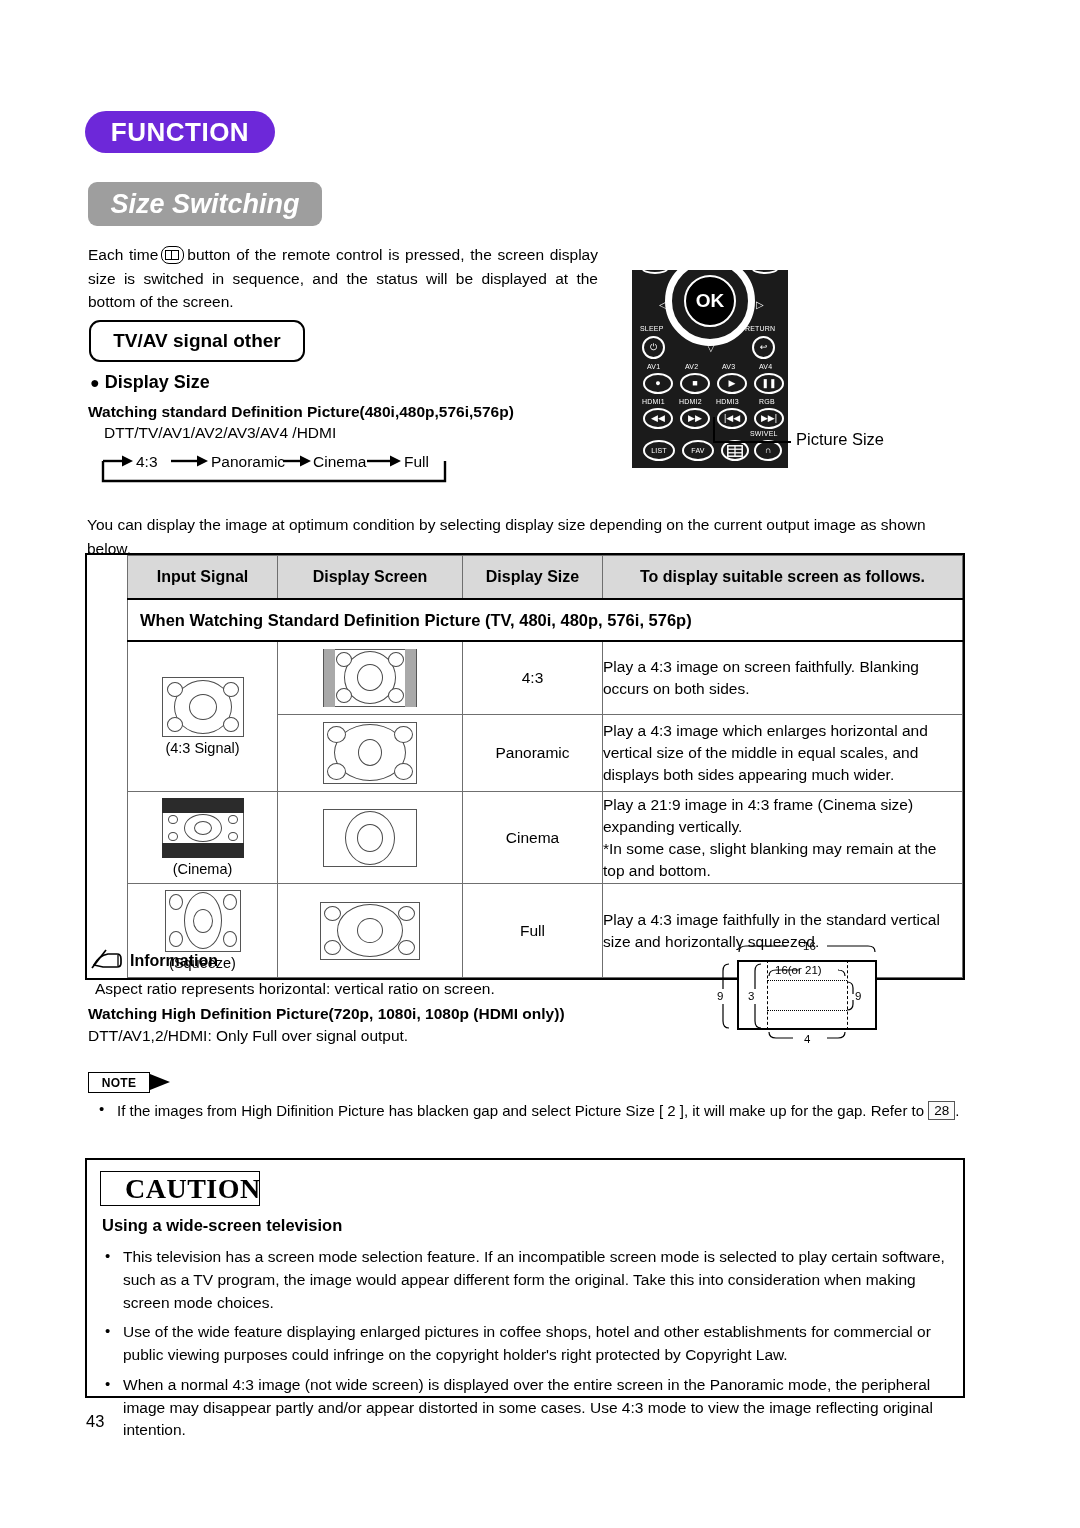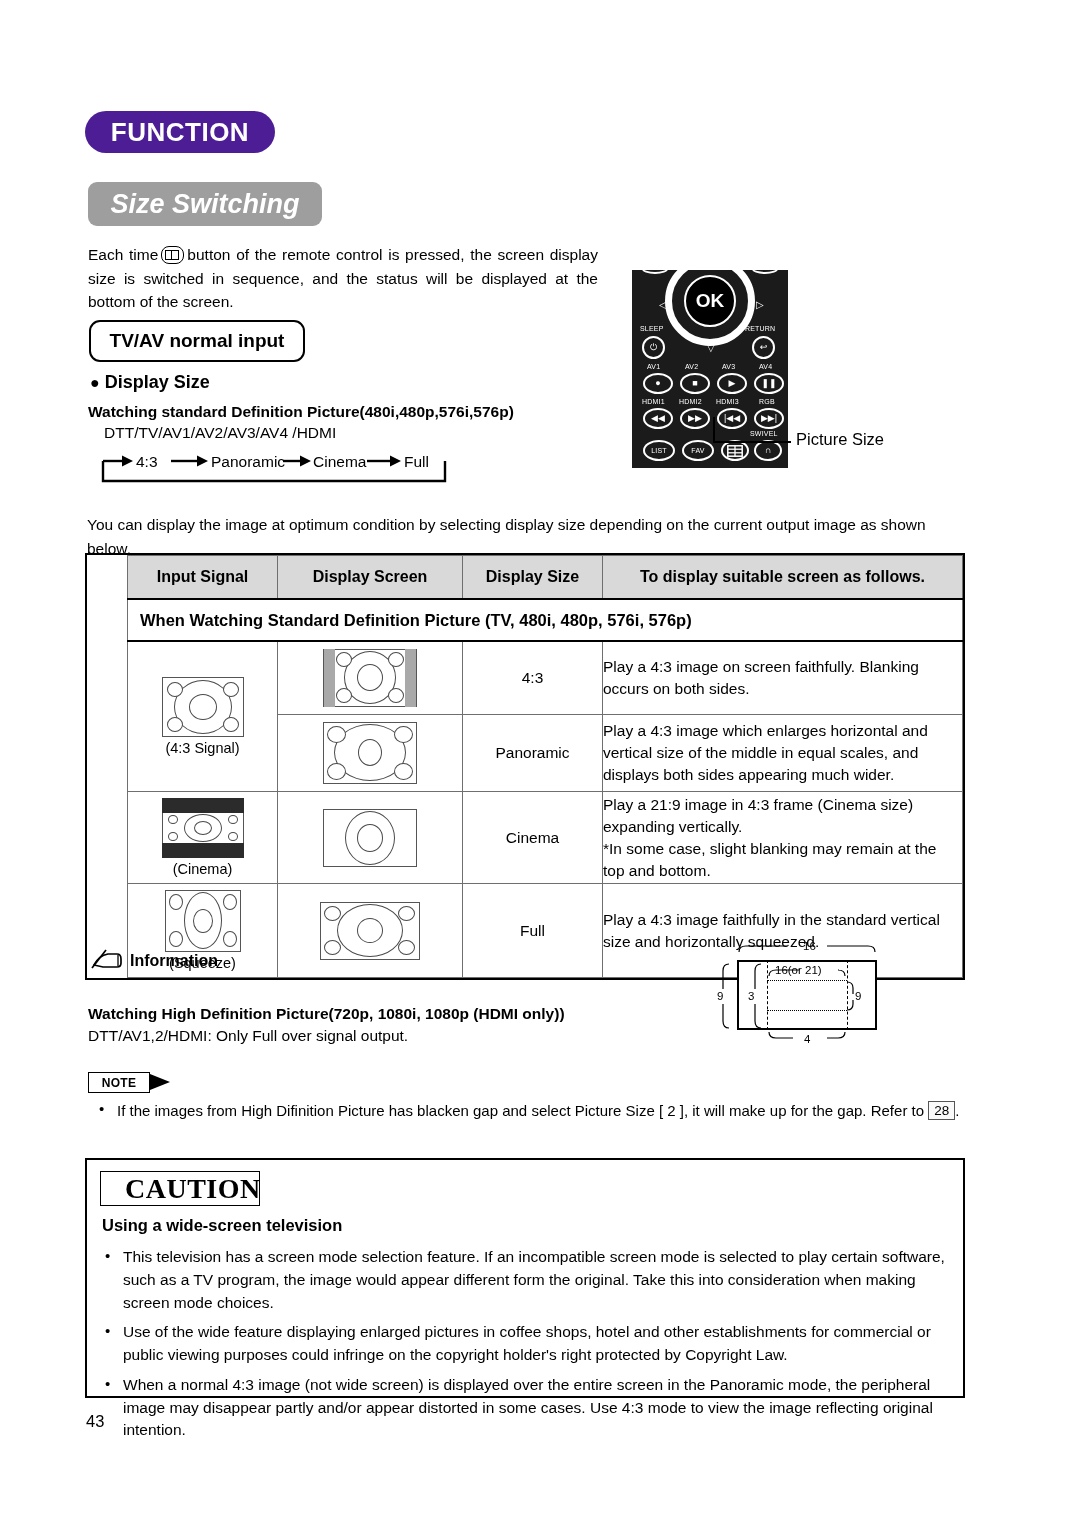--- a/index.html
+++ b/index.html
@@ -12,21 +12,21 @@
     font-family: "Liberation Sans", sans-serif;
     color: #000;
     overflow: hidden;
   }
   .page { position: absolute; inset: 0; }
 
   
   .function-badge {
     position: absolute; left: 85px; top: 111px;
     width: 190px; height: 42px;
-    background: #4c1d95; color: #fff;
+    background: #6d28d9; color: #fff;
     border-radius: 21px;
     display: flex; align-items: center; justify-content: center;
     font-size: 26px; font-weight: bold; letter-spacing: .5px;
   }
   .size-switch-badge {
     position: absolute; left: 88px; top: 182px;
     width: 234px; height: 44px;
     background: #9e9e9e; color: #fff;
     border-radius: 9px;
     display: flex; align-items: center; justify-content: center;
@@ -303,21 +303,21 @@
 <div class="page">
 
   <div class="function-badge">FUNCTION</div>
 
   <div class="size-switch-badge">Size Switching</div>
 
   <div class="intro">
     <span>Each time</span><span class="inline-pic-icon"></span><span>button of the remote control is pressed, the screen display size is switched in sequence, and the status will be displayed at the bottom of the screen.</span>
   </div>
 
-  <div class="tvav-box">TV/AV normal input</div>
+  <div class="tvav-box">TV/AV signal other</div>
 
   <div class="disp-size-head">
     <span class="dot">●</span><span>Display Size</span>
   </div>
   <div class="watch-sd">Watching standard Definition Picture(480i,480p,576i,576p)</div>
   <div class="dtt-line">DTT/TV/AV1/AV2/AV3/AV4 /HDMI</div>
 
   <div class="flow">
     <svg width="360" height="34" viewBox="0 0 360 34">
 
@@ -560,20 +560,21 @@
       </tbody>
     </table>
   </div>
 
   <svg class="hand-icon" viewBox="0 0 34 26">
     <path d="M4 19 C7 13, 12 9, 18 8 L27 8 C30 8, 31 10, 31 13 L31 17 C31 20, 29 21, 27 21 L13 21 Z" fill="#fff" stroke="#000" stroke-width="1.7"></path>
     <path d="M2 22 L16 4" stroke="#000" stroke-width="1.7"></path>
     <path d="M28 9 L28 20" stroke="#000" stroke-width="1.3"></path>
   </svg>
   <div class="info-head" style="left:130px;">Information</div>
+  <div class="info-line1">Aspect ratio represents horizontal: vertical ratio on screen.</div>
   <div class="info-head2">Watching High Definition Picture(720p, 1080i, 1080p (HDMI only))</div>
   <div class="info-line2">DTT/AV1,2/HDMI: Only Full over signal output.</div>
 
   <div class="aspect-dia">
     <div class="ad-outer"></div>
     <div class="ad-vdash" style="left:52px;"></div>
     <div class="ad-vdash" style="left:132px;"></div>
     <div class="ad-hdot" style="left:52px; top:42px; width:80px;"></div>
     <div class="ad-hdot" style="left:52px; top:72px; width:80px;"></div>
 

